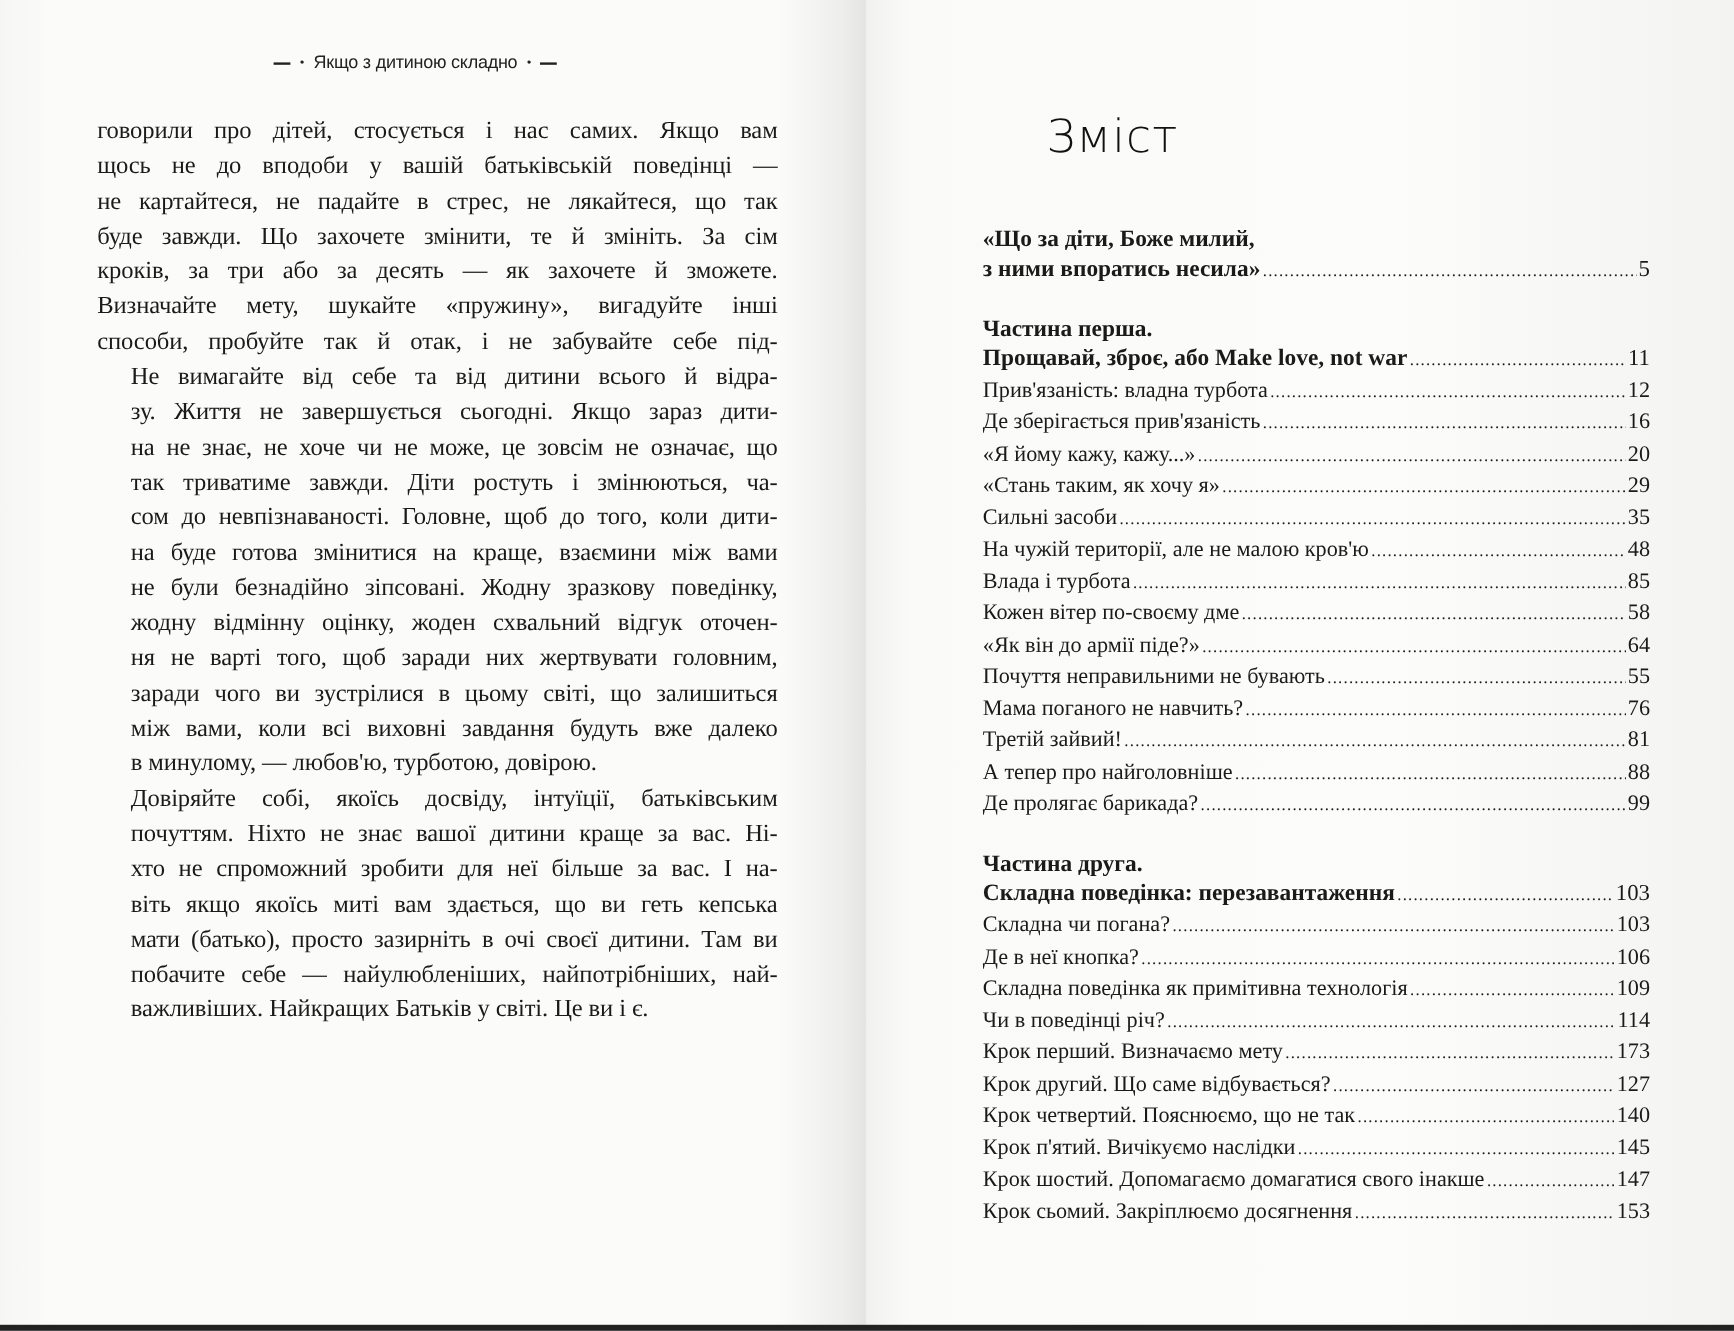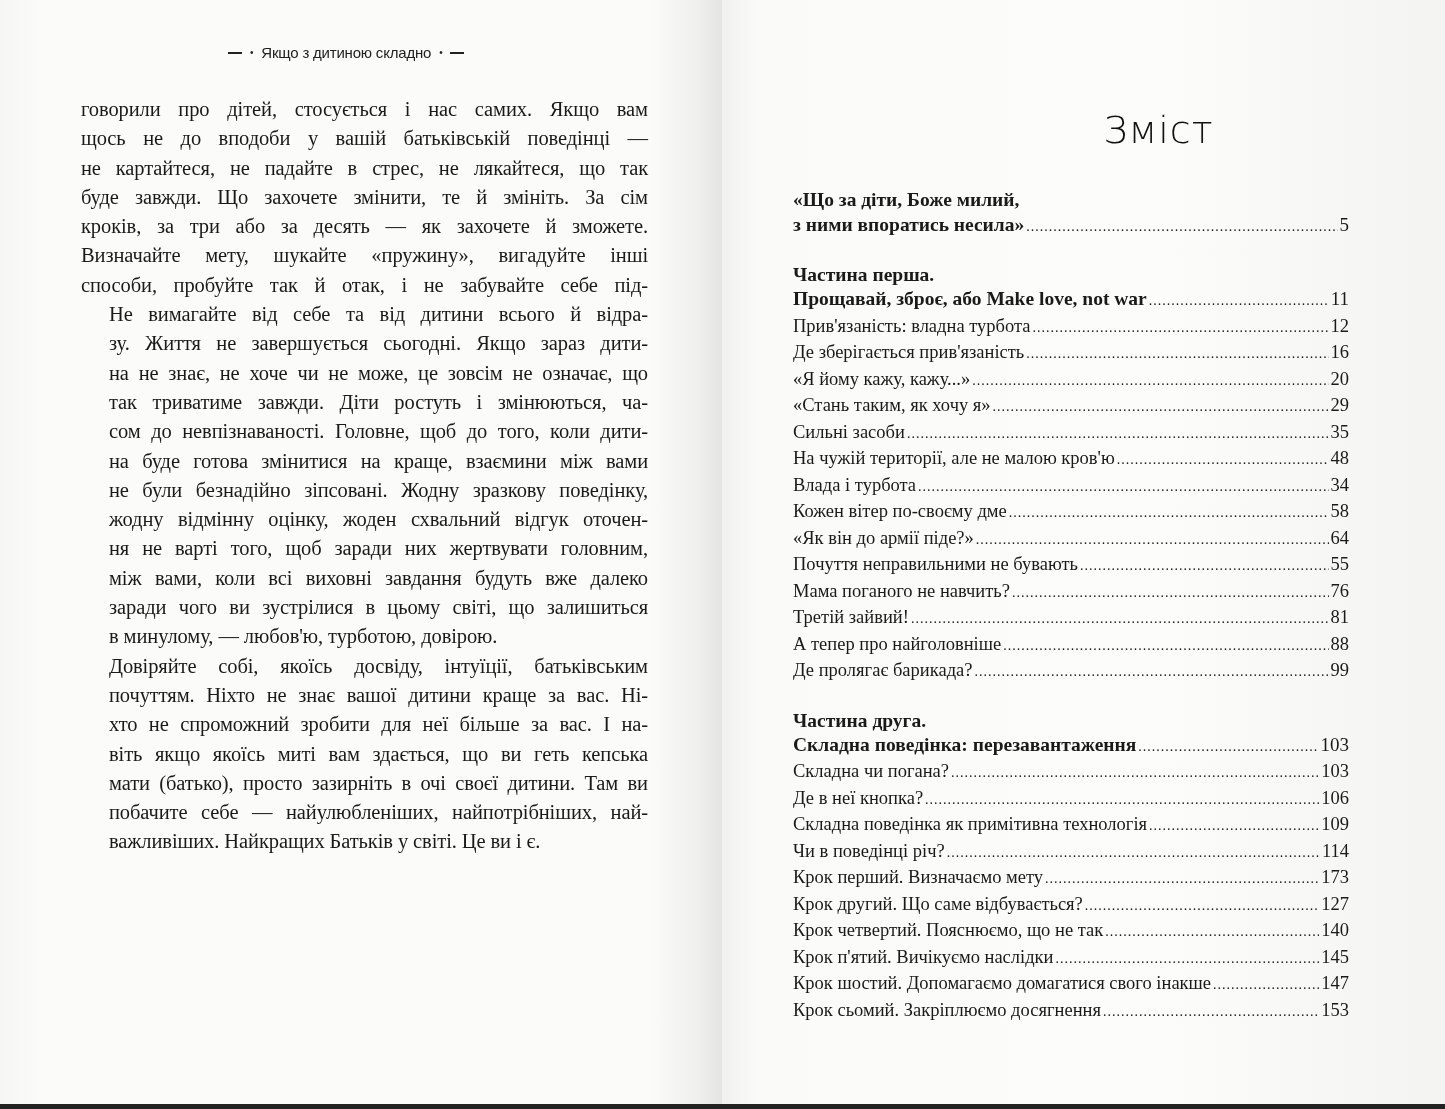--- a/index.html
+++ b/index.html
@@ -41,29 +41,29 @@
       font-size: 20.5px; line-height: 29.3px;
       text-align: justify;
       letter-spacing: -0.1px;
     }
     .body-text p { margin: 0; }
     .body-text p.indent { text-indent: 28px; }
     .body-text .line { display: block; text-align: justify; text-align-last: justify; white-space: nowrap; }
     .body-text .line.last { text-align-last: left; }
 
     .toc-title {
-      position: absolute; top: 108px; left: 0; width: 723px;
-      text-align: center;
+      position: absolute; top: 92px; left: 0; width: 723px;
+      text-align: left;
       font-family: "DejaVu Sans", sans-serif;
       font-weight: 300; font-size: 38px; letter-spacing: 1px;
       color: #111;
       padding-left: 150px; box-sizing: border-box;
     }
     .toc {
-      position: absolute; top: 188px; left: 71px; width: 556px;
+      position: absolute; top: 188px; left: 97px; width: 556px;
       font-family: "Liberation Serif", serif;
       font-size: 18.5px; line-height: 24.5px;
     }
     .toc .part { margin-bottom: 24px; }
     .toc .part-label, .toc .heading-line {
       font-weight: bold; font-size: 19.5px;
     }
     .toc .part-label { line-height: 24px; }
     .toc-row { display: flex; align-items: baseline; white-space: nowrap; justify-content: center; }
     .toc-row .t { flex: 0 0 auto; }
@@ -107,22 +107,22 @@
       <p class="indent">
           <span class="line">Не вимагайте від себе та від дитини всього й відра-</span>
           <span class="line">зу. Життя не завершується сьогодні. Якщо зараз дити-</span>
           <span class="line">на не знає, не хоче чи не може, це зовсім не означає, що</span>
           <span class="line">так триватиме завжди. Діти ростуть і змінюються, ча-</span>
           <span class="line">сом до невпізнаваності. Головне, щоб до того, коли дити-</span>
           <span class="line">на буде готова змінитися на краще, взаємини між вами</span>
           <span class="line">не були безнадійно зіпсовані. Жодну зразкову поведінку,</span>
           <span class="line">жодну відмінну оцінку, жоден схвальний відгук оточен-</span>
           <span class="line">ня не варті того, щоб заради них жертвувати головним,</span>
+          <span class="line">заради чого ви зустрілися в цьому світі, що залишиться</span>
           <span class="line">між вами, коли всі виховні завдання будуть вже далеко</span>
-          <span class="line">заради чого ви зустрілися в цьому світі, що залишиться</span>
           <span class="line last">в минулому, — любов'ю, турботою, довірою.</span>
         </p>
       <p class="indent">
           <span class="line">Довіряйте собі, якоїсь досвіду, інтуїції, батьківським</span>
           <span class="line">почуттям. Ніхто не знає вашої дитини краще за вас. Ні-</span>
           <span class="line">хто не спроможний зробити для неї більше за вас. І на-</span>
           <span class="line">віть якщо якоїсь миті вам здається, що ви геть кепська</span>
           <span class="line">мати (батько), просто зазирніть в очі своєї дитини. Там ви</span>
           <span class="line">побачите себе — найулюбленіших, найпотрібніших, най-</span>
           <span class="line last">важливіших. Найкращих Батьків у світі. Це ви і є.</span>
@@ -177,21 +177,21 @@
               <span class="n">35</span>
             </div>
             <div class="toc-row">
               <span class="t">На чужій території, але не малою кров'ю</span>
               <span class="dots"></span>
               <span class="n">48</span>
             </div>
             <div class="toc-row">
               <span class="t">Влада і турбота</span>
               <span class="dots"></span>
-              <span class="n">34</span>
+              <span class="n">85</span>
             </div>
             <div class="toc-row">
               <span class="t">Кожен вітер по-своєму дме</span>
               <span class="dots"></span>
               <span class="n">58</span>
             </div>
             <div class="toc-row">
               <span class="t">«Як він до армії піде?»</span>
               <span class="dots"></span>
               <span class="n">64</span>

